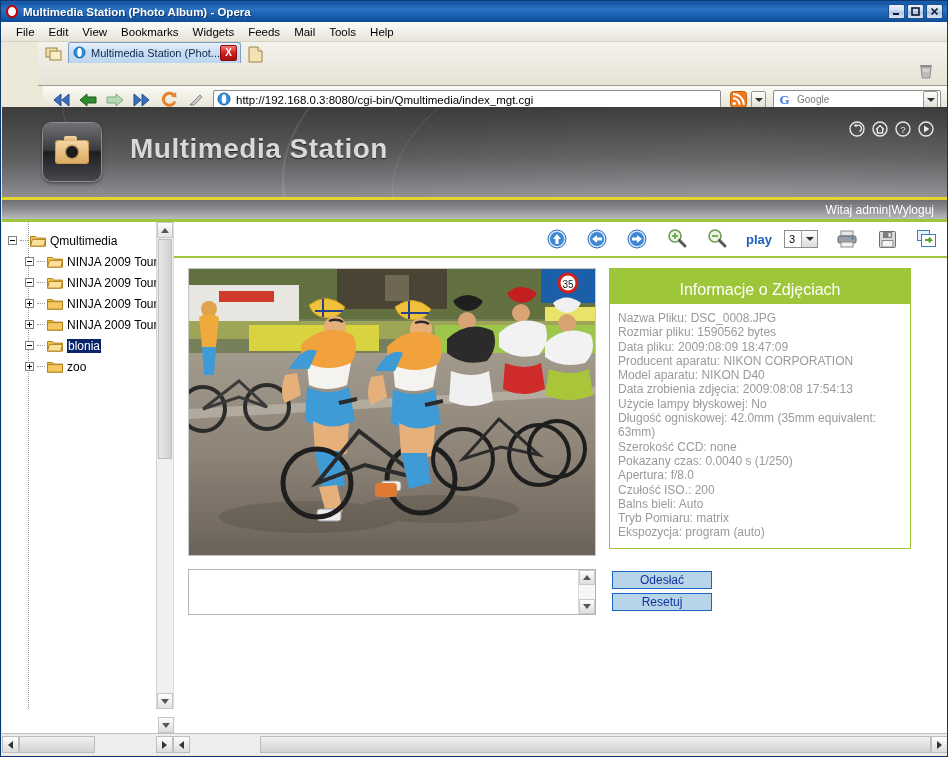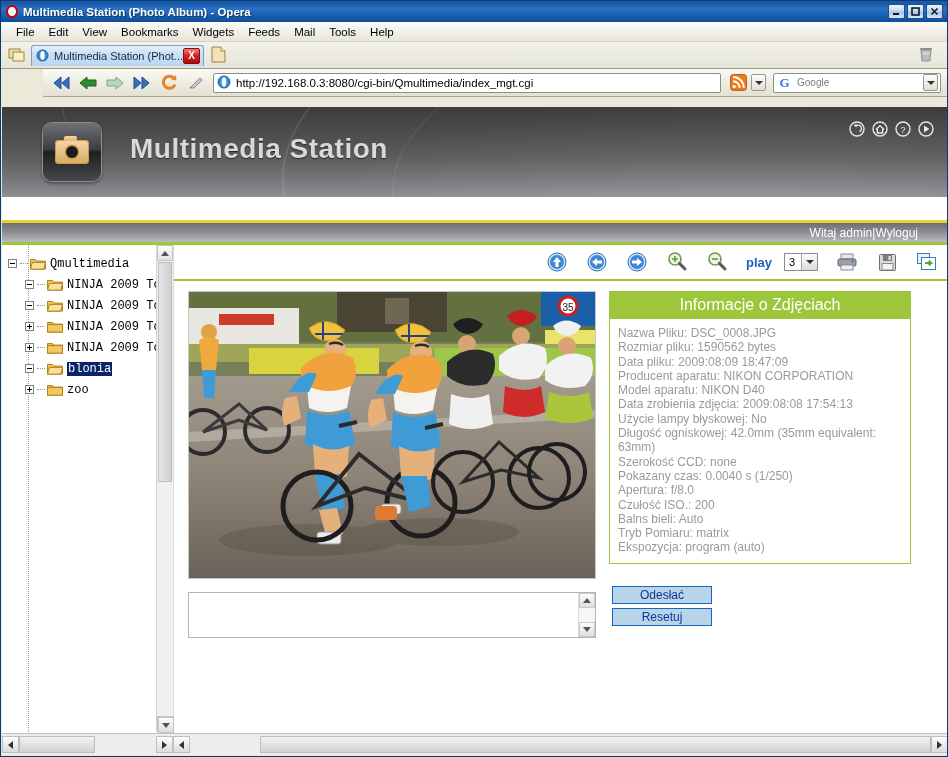--- a/index.html
+++ b/index.html
@@ -76,27 +76,28 @@
   }
   .menu-item {
     padding: 1px 7px;
     font-size: 11.5px;
     color: #000;
     cursor: default;
   }
 
   
   .tabbar {
-    height: 27px;
+    height: 44px;
     background: linear-gradient(180deg,#f3f2ec 0%,#e6e4d6 100%);
-    display: flex; align-items: center;
+    display: flex; align-items: flex-start;
     padding: 0 4px;
     box-sizing: border-box;
     border-bottom: 1px solid #9c9a8a;
     position: relative;
+    margin-left: 37px;
   }
   .tab-left-icon {
     width: 26px; height: 24px;
     display: flex; align-items: center; justify-content: center;
     margin-bottom: 1px;
   }
   .tab {
     height: 21px;
     min-width: 170px;
     background: linear-gradient(180deg,#e9f1fb 0%, #cfe0f4 35%, #bcd6f0 100%);
@@ -281,23 +282,22 @@
     display: flex; gap: 7px;
   }
   .bic { width: 16px; height: 16px; }
 
   .band {
     height: 25px;
     background: linear-gradient(180deg,#6e6e73 0%, #8a8a8f 45%, #b9b9be 100%);
     border-top: 3px solid #e3d52e;
     border-bottom: 3px solid #9ec63a;
     display: flex; align-items: center; justify-content: flex-end;
-    padding-right: 30px;
-    box-sizing: border-box;
-    margin-top: 23px;
+    padding-right: 14px;
+    box-sizing: border-box;
   }
   .band-text { color: #ffffff; font-size: 12px; }
 
   
   .body-row {
     display: flex;
     height: 487px;
     position: relative;
   }
   .sidebar {
@@ -307,21 +307,21 @@
     border-right: 1px solid #dcdcdc;
     overflow: hidden;
     flex-shrink: 0;
   }
   .tree {
     padding: 8px 0 0 6px;
     font-size: 12px;
     color: #000;
     white-space: nowrap;
   }
-  .tnode { display: flex; align-items: center; height: 21px; position: relative; font-family: Liberation Mono, monospace; }
+  .tnode { display: flex; align-items: center; height: 21px; position: relative; }
   .tnode.lvl2 { padding-left: 17px; }
   .tog {
     width: 9px; height: 9px;
     border: 1px solid #818181;
     background: #ffffff;
     position: relative;
     margin-right: 3px;
     flex-shrink: 0;
     box-sizing: border-box;
   }
@@ -453,21 +453,21 @@
   .info-panel {
     border: 1px solid #9ec63a;
     box-sizing: border-box;
     background: #ffffff;
   }
   .info-head {
     background: #9ec63a;
     color: #ffffff;
     text-align: center;
     font-size: 16px;
-    padding: 4px 0 5px;
+    padding: 12px 0 5px;
   }
   .info-body {
     padding: 7px 8px 8px 8px;
     font-size: 12px;
     color: #9a9a9a;
     line-height: 14.3px;
   }
   .info-body div { }
   .form-btns { margin-top: 22px; padding-left: 3px; }
   .fbtn {

